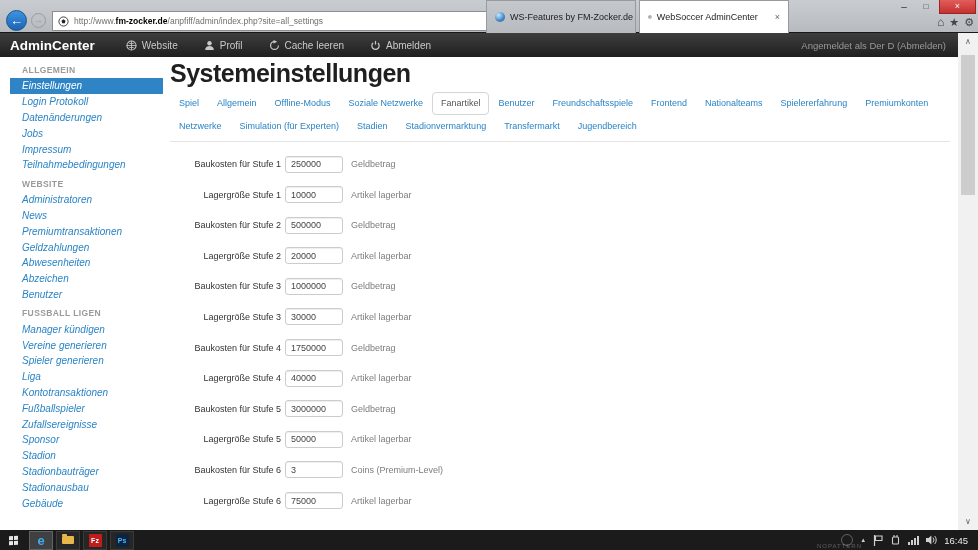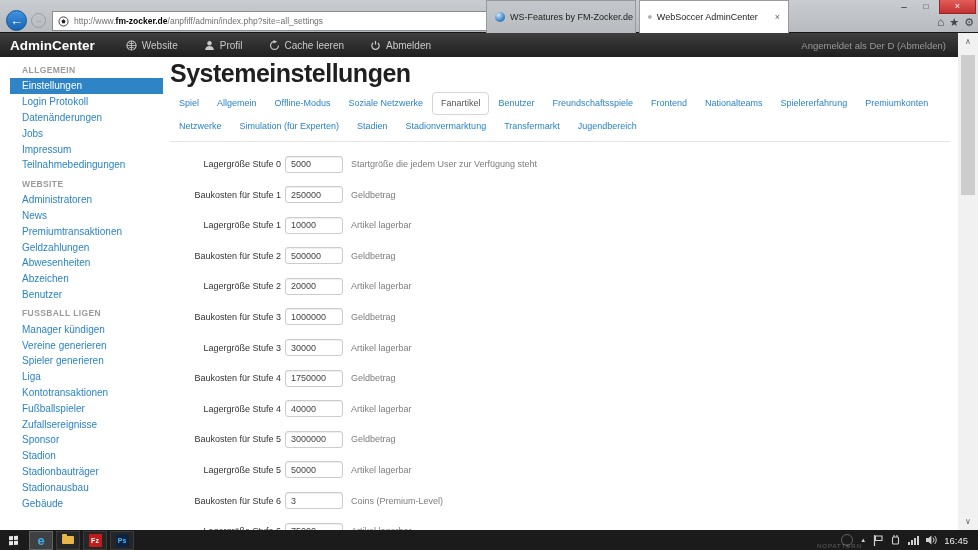--- a/index.html
+++ b/index.html
@@ -40,21 +40,21 @@
   .anavbar{position:absolute;top:33px;left:0;width:958px;height:24px;
            background:linear-gradient(#3e3e3e,#1f1f1f);display:flex;align-items:center;color:#c6c6c6;}
   .brand{color:#fff;font-size:13.5px;font-weight:bold;padding:0 18px 0 10px;}
   .aitem{display:flex;align-items:center;gap:5px;padding:0 13px;font-size:10px;color:#c9c9c9;height:100%;}
   .aitem svg{flex:none;}
   .session{margin-left:auto;padding-right:12px;font-size:9.5px;color:#9a9a9a;}
   
   .page{position:absolute;top:57px;left:0;width:958px;bottom:11px;background:#fff;overflow:hidden;}
   .sidebar{position:absolute;left:0;top:0;width:163px;bottom:0;padding-top:2px;box-sizing:border-box;overflow:hidden;}
   .side-header{padding:6px 0 3px 22px;font-size:8.5px;font-weight:bold;color:#9a9a9a;letter-spacing:.4px;}
-  .side-link{height:15.8px;display:flex;align-items:center;padding-left:22px;font-size:10px;color:#2a84c6;cursor:pointer;}
+  .side-link{height:15.8px;display:flex;align-items:center;padding-left:22px;font-size:10px;color:#2a84c6;cursor:pointer;font-style:italic;}
   .side-link.active{background:#2e84c5;color:#fff;margin-left:10px;padding-left:12px;}
   .main{position:absolute;left:163px;top:0;right:0;bottom:0;padding-left:7px;overflow:hidden;}
   .page-title{font-size:25px;font-weight:bold;color:#1f1f1f;margin:2px 0 0 0;line-height:29px;letter-spacing:-.5px;}
   .tabs{margin-top:4px;}
   .tabrow{display:flex;flex-wrap:nowrap;align-items:center;}
   .tab{font-size:9px;color:#2a84c6;padding:5px 8px;border:1px solid transparent;border-radius:4px;
        line-height:11px;white-space:nowrap;cursor:pointer;}
   .tab.active{color:#555;border-color:#d5d5d5;background:#fff;}
   .tabs-border{border-top:1px solid #e4e4e4;margin:3px 8px 0 0;}
   .form{margin-top:13px;}
@@ -290,25 +290,20 @@
 
             <a class="tab">Transfermarkt</a>
 
             <a class="tab">Jugendbereich</a>
           </div>
         <div class="tabs-border"></div>
       </div>
 
       <div class="form">
 
-          <div class="frow">
-            <span class="flabel">Lagergröße Stufe 0</span>
-            <input class="finput" type="text" value="5000" style="">
-            <span class="fhelp">Startgröße die jedem User zur Verfügung steht</span>
-          </div>
 
           <div class="frow">
             <span class="flabel">Baukosten für Stufe 1</span>
             <input class="finput" type="text" value="250000" style="">
             <span class="fhelp">Geldbetrag</span>
           </div>
 
           <div class="frow">
             <span class="flabel">Lagergröße Stufe 1</span>
             <input class="finput" type="text" value="10000" style="">

